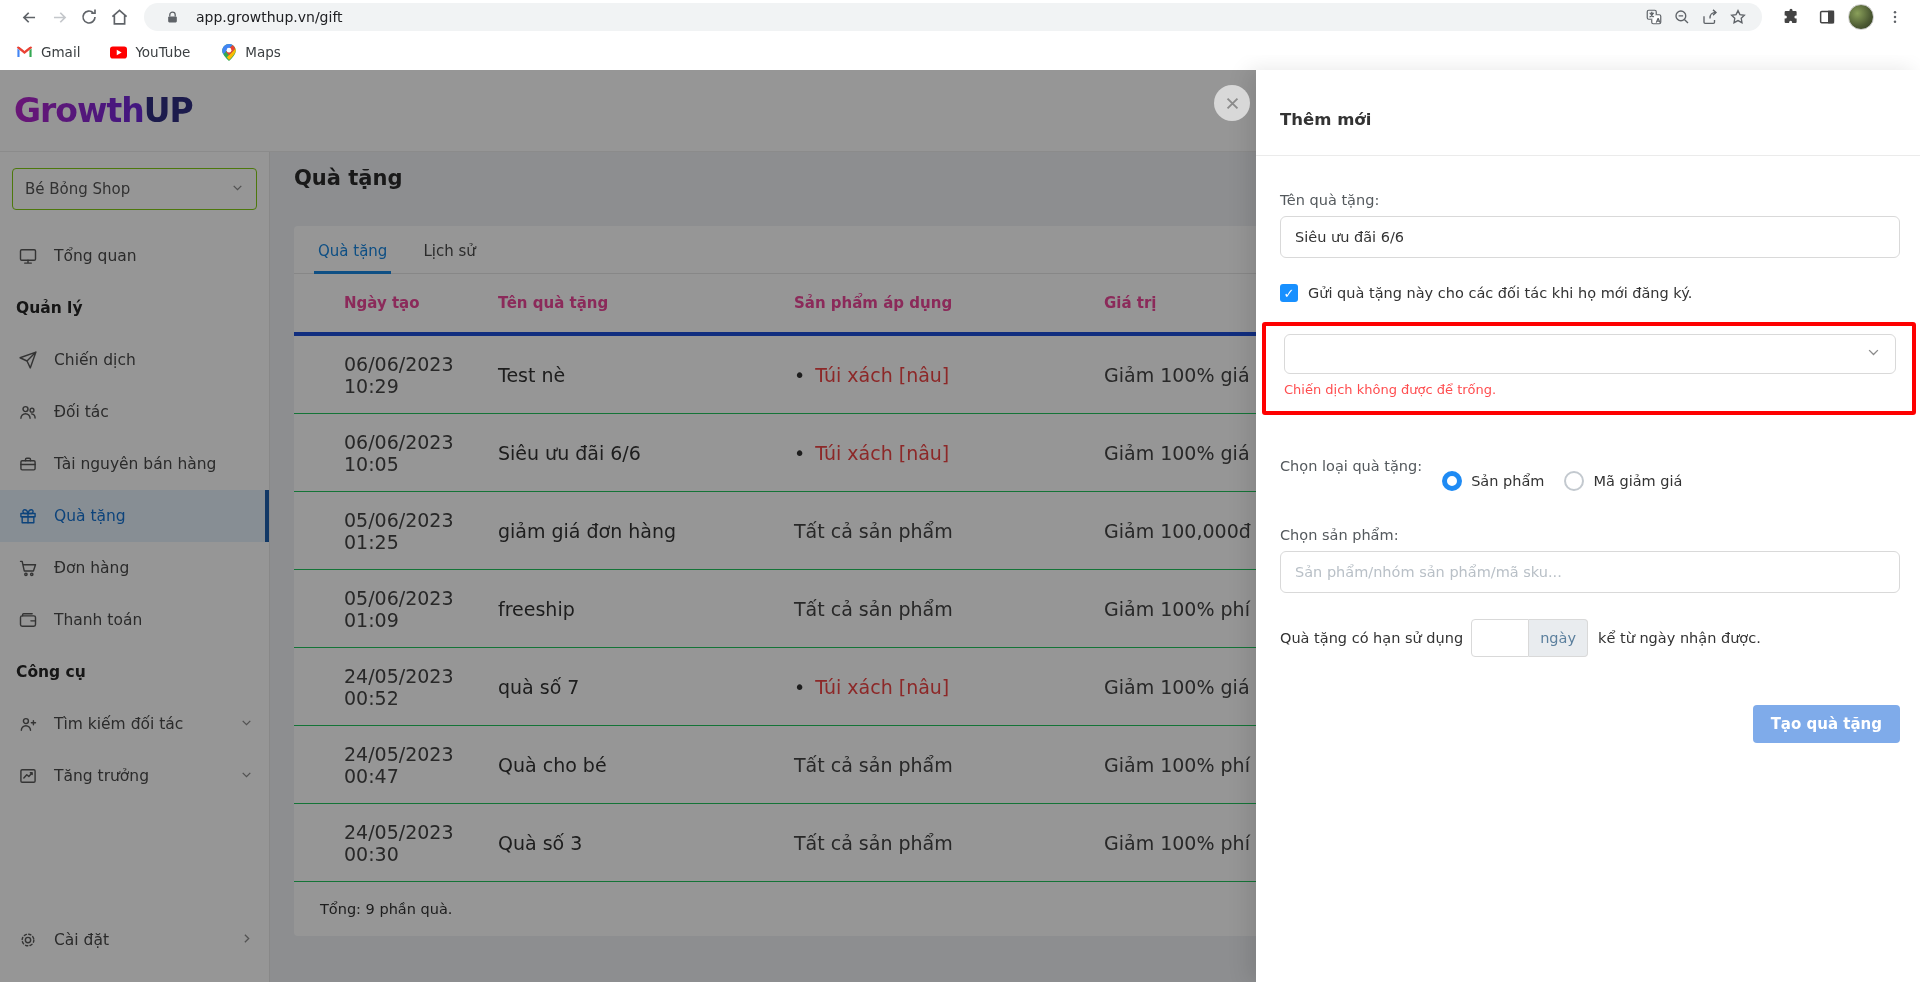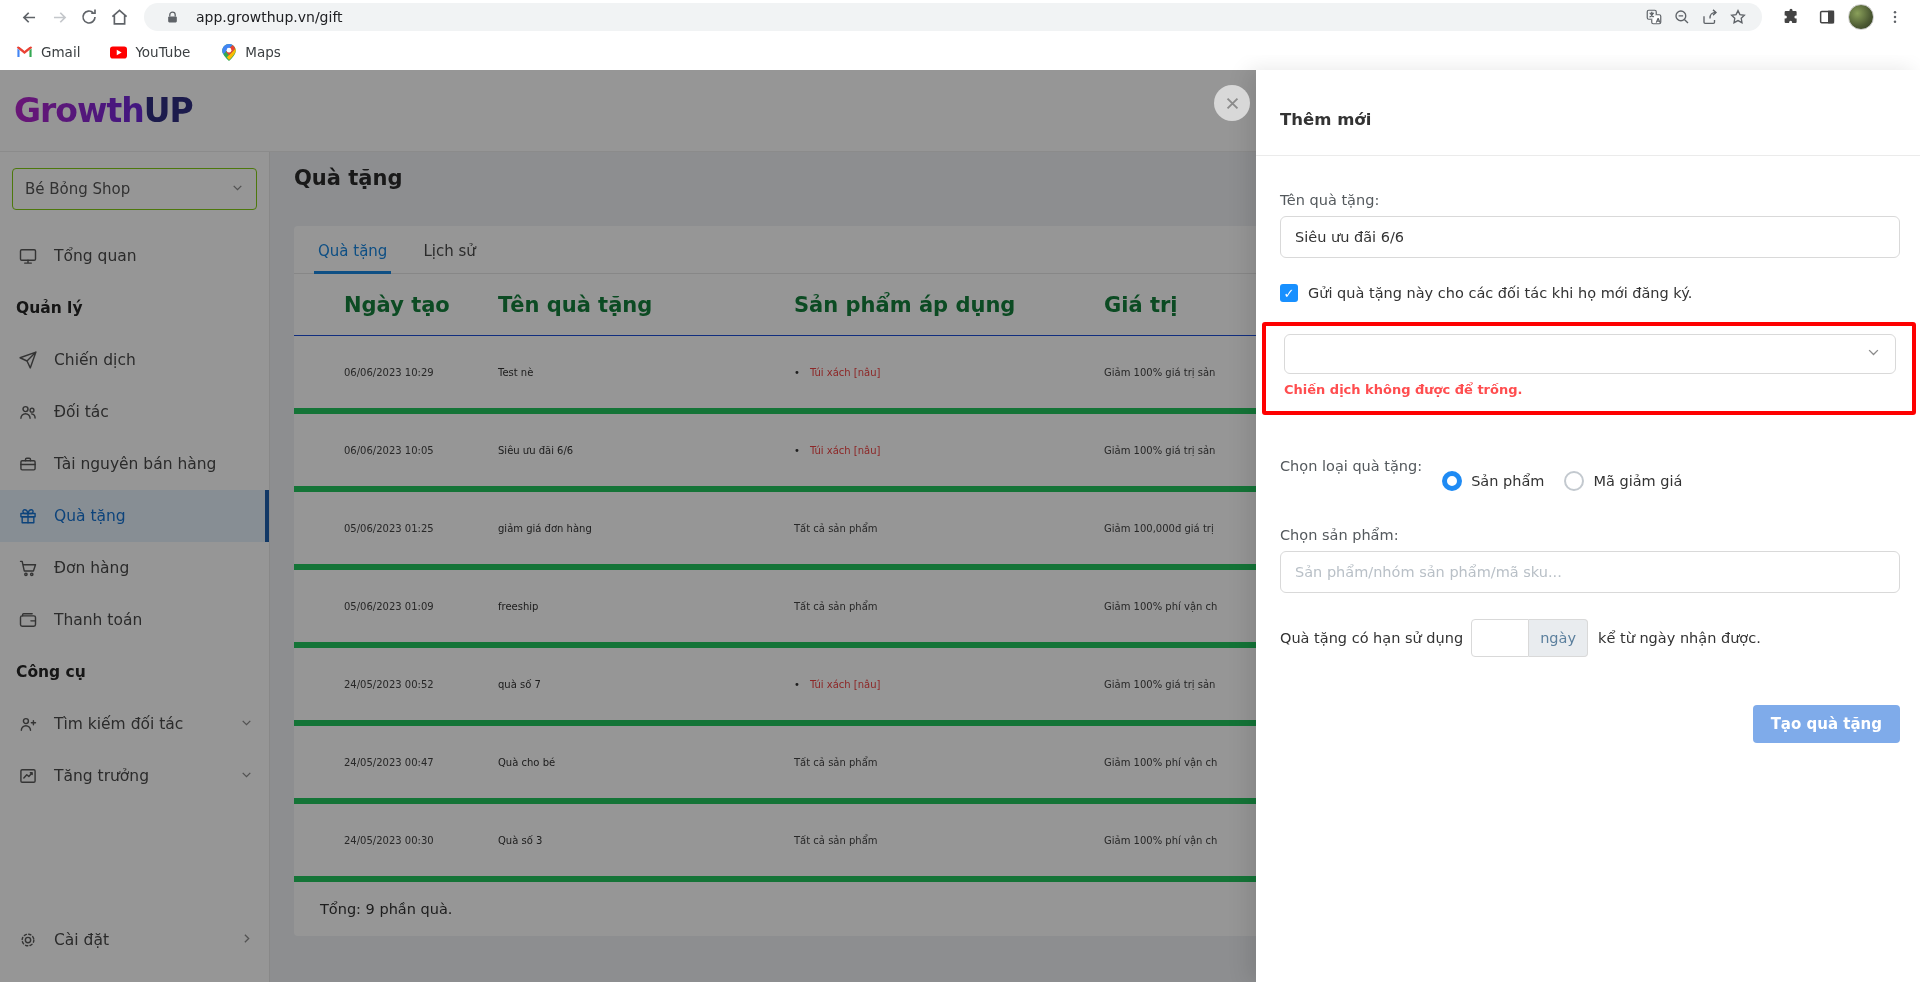--- a/index.html
+++ b/index.html
@@ -44,22 +44,22 @@
   .settings-item { position:absolute; left:0; bottom:16px; width:100%; }
 
   .content { position:absolute; left:270px; top:82px; width:1650px; height:830px; }
   .page-title { margin:14px 0 0 24px; font-size:21px; font-weight:600; color:#2b2b2b; }
   .card { margin:36px 0 0 24px; width:1040px; background:#fff; border-radius:4px; }
   .tabs { height:48px; display:flex; align-items:flex-end; padding-left:24px; gap:36px; border-bottom:1px solid #e6e6e6; }
   .tab { font-size:15px; color:#4a4a4a; padding-bottom:13px; position:relative; cursor:pointer; }
   .tab.active { color:#1886e0; }
   .tab.active::after { content:""; position:absolute; left:-4px; right:-4px; bottom:-1px; height:3px; background:#1886e0; }
   .trow { display:grid; grid-template-columns:154px 296px 310px 1fr; padding-left:50px; align-items:center; }
-  .thead { height:62px; border-bottom:1px solid #1d4ed8; font-size:21px; font-weight:600; color:#15803d; }
-  .tr { height:78px; border-bottom:6px solid #22c55e; font-size:10px; color:#444; }
+  .thead { height:62px; border-bottom:4px solid #1d4ed8; font-size:15px; font-weight:600; color:#ec4899; }
+  .tr { height:78px; border-bottom:1px solid #22c55e; font-size:19px; color:#444; }
   .cell-name { color:#333; }
   .prod-link { color:#ef4444; }
   .prod-link::before { content:"•"; color:#333; margin-right:10px; }
   .cell-value { white-space:nowrap; overflow:hidden; }
   .tfoot { height:54px; display:flex; align-items:center; padding-left:26px; font-size:14.5px; color:#333; }
 
   
   .overlay { position:absolute; left:0; top:0; width:1256px; height:912px; background:rgba(0,0,0,0.41); z-index:50; }
   .close-fab { position:absolute; left:1214px; top:15px; width:36px; height:36px; border-radius:50%; background:#d8d8d8; border:none; z-index:70; display:flex; align-items:center; justify-content:center; cursor:pointer; }
   .close-fab svg { display:block; }
@@ -67,21 +67,21 @@
   .drawer { position:absolute; left:1256px; top:0; width:664px; height:912px; background:#fff; z-index:60; box-shadow:-8px 0 20px rgba(0,0,0,0.10); }
   .drawer-head { padding:40px 24px 0 24px; }
   .drawer-title { font-size:16.5px; font-weight:bold; color:#333; }
   .drawer-divider { margin-top:26px; height:1px; background:#ebebeb; }
   .drawer-body { padding:0 20px 0 24px; }
   .f-label { margin-top:36px; font-size:14.5px; color:#54595d; }
   .f-input { margin-top:8px; width:100%; height:42px; border:1px solid #d9d9d9; border-radius:6px; padding:0 14px; font-size:14.5px; color:#333; font-family:inherit; outline:none; }
   .f-input::placeholder { color:#b9c0c7; }
   .check-row { margin-top:26px; display:flex; align-items:center; gap:10px; font-size:14.5px; color:#333; }
   .checkbox { width:18px; height:18px; border-radius:3px; background:#1890ff; color:#fff; font-size:13px; display:flex; align-items:center; justify-content:center; flex:0 0 auto; cursor:pointer; }
-  .red-box { margin:20px -16px 0 -18px; padding:8px 16px 14px 18px; border:4px solid #fe0000; border-radius:3px;font-weight:bold; }
+  .red-box { margin:20px -16px 0 -18px; padding:8px 16px 14px 18px; border:4px solid #fe0000; border-radius:3px; }
   .select { position:relative; width:100%; height:40px; border:1px solid #d9d9d9; border-radius:6px; background:#fff; cursor:pointer; }
   .select .sel-chev { position:absolute; right:14px; top:50%; transform:translateY(-50%); color:#8c8c8c; }
   .error-text { margin-top:8px; font-size:13px; color:#ff4d4f; }
   .radio-row { margin-top:26px; display:flex; align-items:center; gap:10px; font-size:14.5px; color:#54595d; }
   .radio-opt { display:flex; align-items:center; gap:9px; margin-left:10px; color:#333; cursor:pointer;margin-top:30px; }
   .radio { width:20px; height:20px; border-radius:50%; background:#fff; flex:0 0 auto; }
   .radio.sel { border:5.5px solid #1f8bf4; }
   .radio.unsel { border:2px solid #c3c9cf; }
   .expiry-row { margin-top:26px; display:flex; align-items:center; font-size:14.5px; color:#333; }
   .expiry-input { width:58px; height:38px; border:1px solid #d9d9d9; border-radius:4px 0 0 4px; margin-left:8px; padding:0 8px; font-size:14px; outline:none; }

